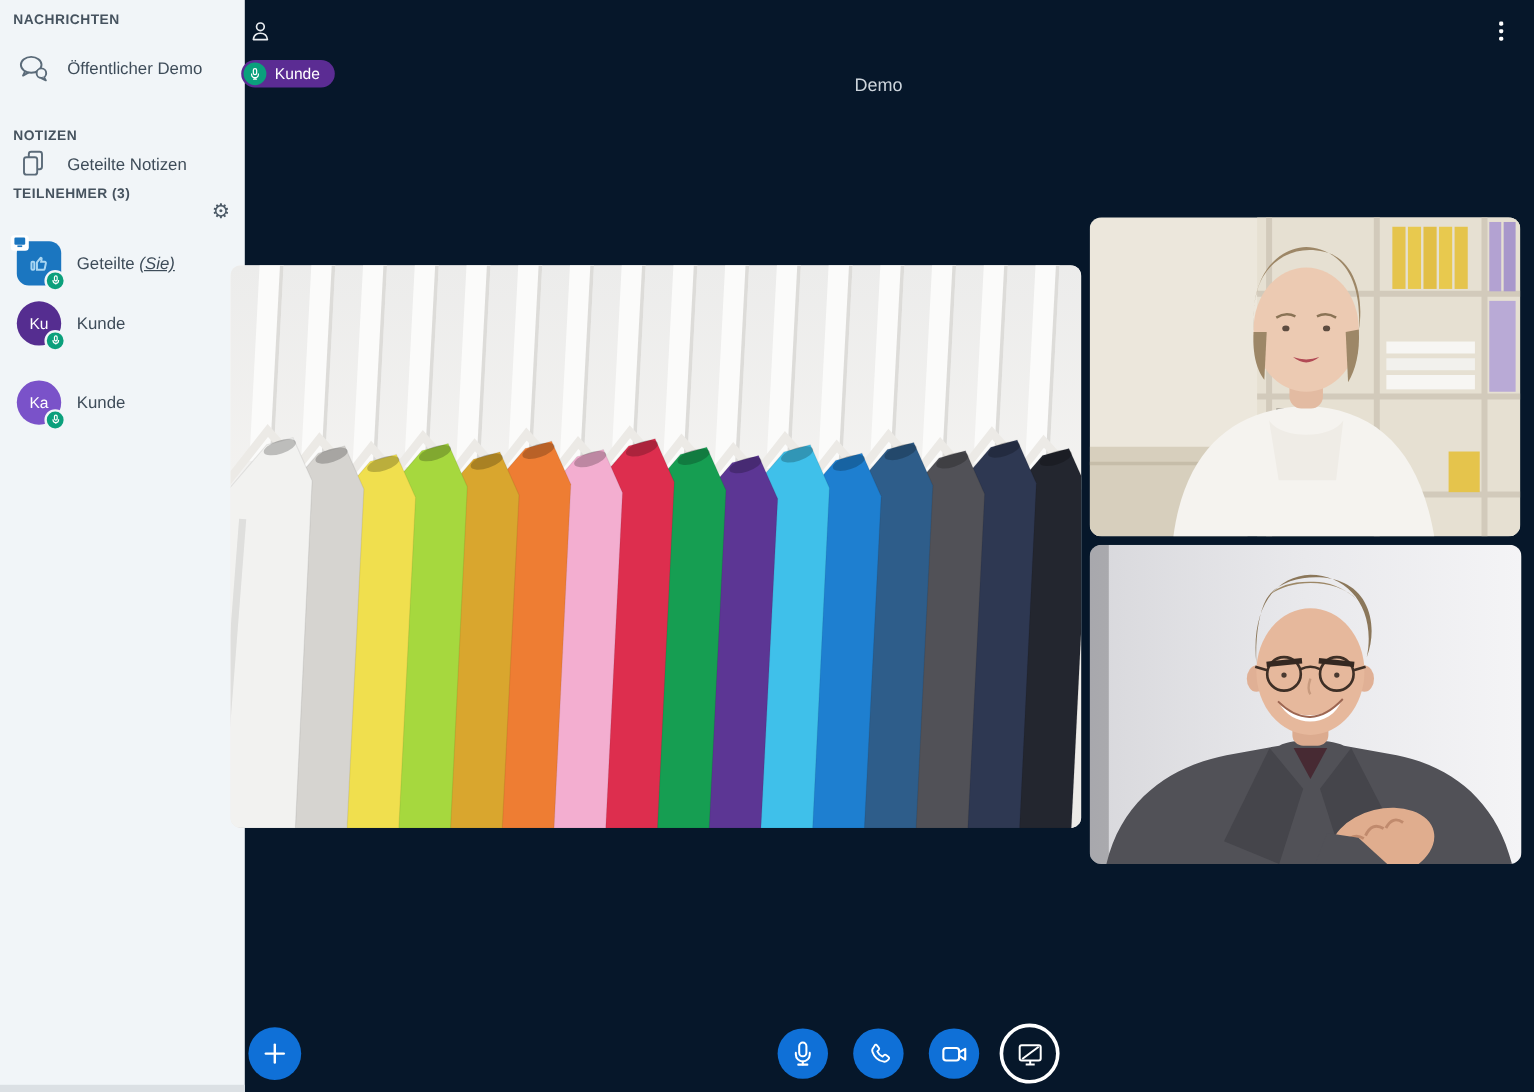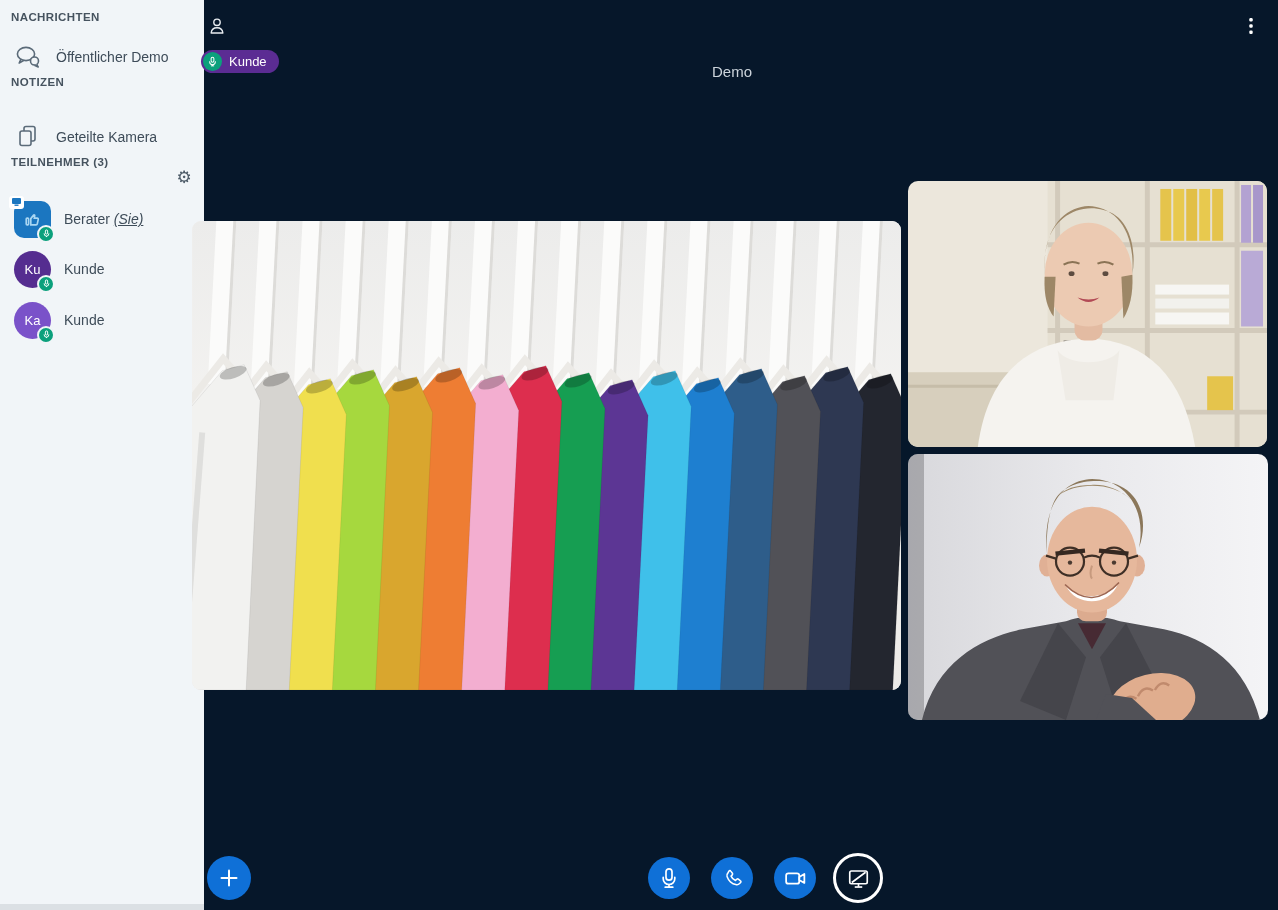--- a/index.html
+++ b/index.html
@@ -115,30 +115,30 @@
         <svg width="30" height="30" viewBox="0 0 30 30" fill="none" stroke="#5b6b79" stroke-width="1.6">
           <ellipse cx="13" cy="12" rx="8.6" ry="6.6"></ellipse>
           <path d="M8 17.2 L6.2 21 L11 18.4" stroke-linejoin="round"></path>
           <circle cx="21.5" cy="19" r="4" fill="#f1f5f8"></circle>
           <path d="M23.6 22.3 L25.2 25 L21.4 23.2" fill="#f1f5f8" stroke-linejoin="round"></path>
         </svg>
       </span>
       <span class="nav-label">Öffentlicher Demo</span>
     </div>
 
-    <div class="sec-header" style="top:76px">NOTIZEN</div>
+    <div class="sec-header" style="top:108px">NOTIZEN</div>
 
     <div class="nav-row" style="top:117px">
       <span class="nav-icon">
         <svg width="28" height="28" viewBox="0 0 28 28" fill="none" stroke="#5b6b79" stroke-width="1.6">
           <rect x="10" y="3.5" width="11" height="14.5" rx="2"></rect>
           <rect x="6" y="8" width="11" height="14.5" rx="2" fill="#f1f5f8"></rect>
         </svg>
       </span>
-      <span class="nav-label">Geteilte Kamera</span>
+      <span class="nav-label">Geteilte Notizen</span>
     </div>
 
     <div class="sec-header" style="top:156px">TEILNEHMER (3)</div>
     <div class="gear-btn">⚙</div>
 
     <div class="p-row" style="top:200px">
       <span class="avatar square">
         <svg width="22" height="22" viewBox="0 0 24 24" fill="none" stroke="#a9d6f2" stroke-width="1.8">
           <rect x="4.6" y="11" width="2.6" height="7.4" rx="1"></rect>
           <path d="M9.6 18.4 v-6.8 l3.1-3.9 c.4-.5 1.3-.1 1.2.5 l-.5 2.9 h3.3 c.7 0 1.2.7 1 1.4 l-1 4.7 c-.1.7-.7 1.2-1.4 1.2 z"></path>
@@ -151,40 +151,40 @@
         </span>
         <span class="mic-badge">
           <svg width="9" height="9" viewBox="0 0 24 24" fill="none" stroke="#fff" stroke-width="2.6">
             <rect x="9" y="2.5" width="6" height="11" rx="3"></rect>
             <path d="M5.8 11.5 v1.3 a6.2 6.2 0 0 0 12.4 0 v-1.3"></path>
             <line x1="12" y1="18.8" x2="12" y2="21.5"></line>
           </svg>
         </span>
       </span>
       <span class="p-name">
-        <span>Berater</span>
+        <span>Geteilte</span>
         <span class="you">(Sie)</span>
       </span>
     </div>
 
     <div class="p-row" style="top:250px">
       <span class="avatar" style="background:var(--av-kunde,#552d90)">
         <span>Ku</span>
         <span class="mic-badge">
           <svg width="9" height="9" viewBox="0 0 24 24" fill="none" stroke="#fff" stroke-width="2.6">
             <rect x="9" y="2.5" width="6" height="11" rx="3"></rect>
             <path d="M5.8 11.5 v1.3 a6.2 6.2 0 0 0 12.4 0 v-1.3"></path>
             <line x1="12" y1="18.8" x2="12" y2="21.5"></line>
           </svg>
         </span>
       </span>
       <span class="p-name">Kunde</span>
     </div>
 
-    <div class="p-row" style="top:301px">
+    <div class="p-row" style="top:316px">
       <span class="avatar" style="background:var(--av-kamera,#7a52c9)">
         <span>Ka</span>
         <span class="mic-badge">
           <svg width="9" height="9" viewBox="0 0 24 24" fill="none" stroke="#fff" stroke-width="2.6">
             <rect x="9" y="2.5" width="6" height="11" rx="3"></rect>
             <path d="M5.8 11.5 v1.3 a6.2 6.2 0 0 0 12.4 0 v-1.3"></path>
             <line x1="12" y1="18.8" x2="12" y2="21.5"></line>
           </svg>
         </span>
       </span>

